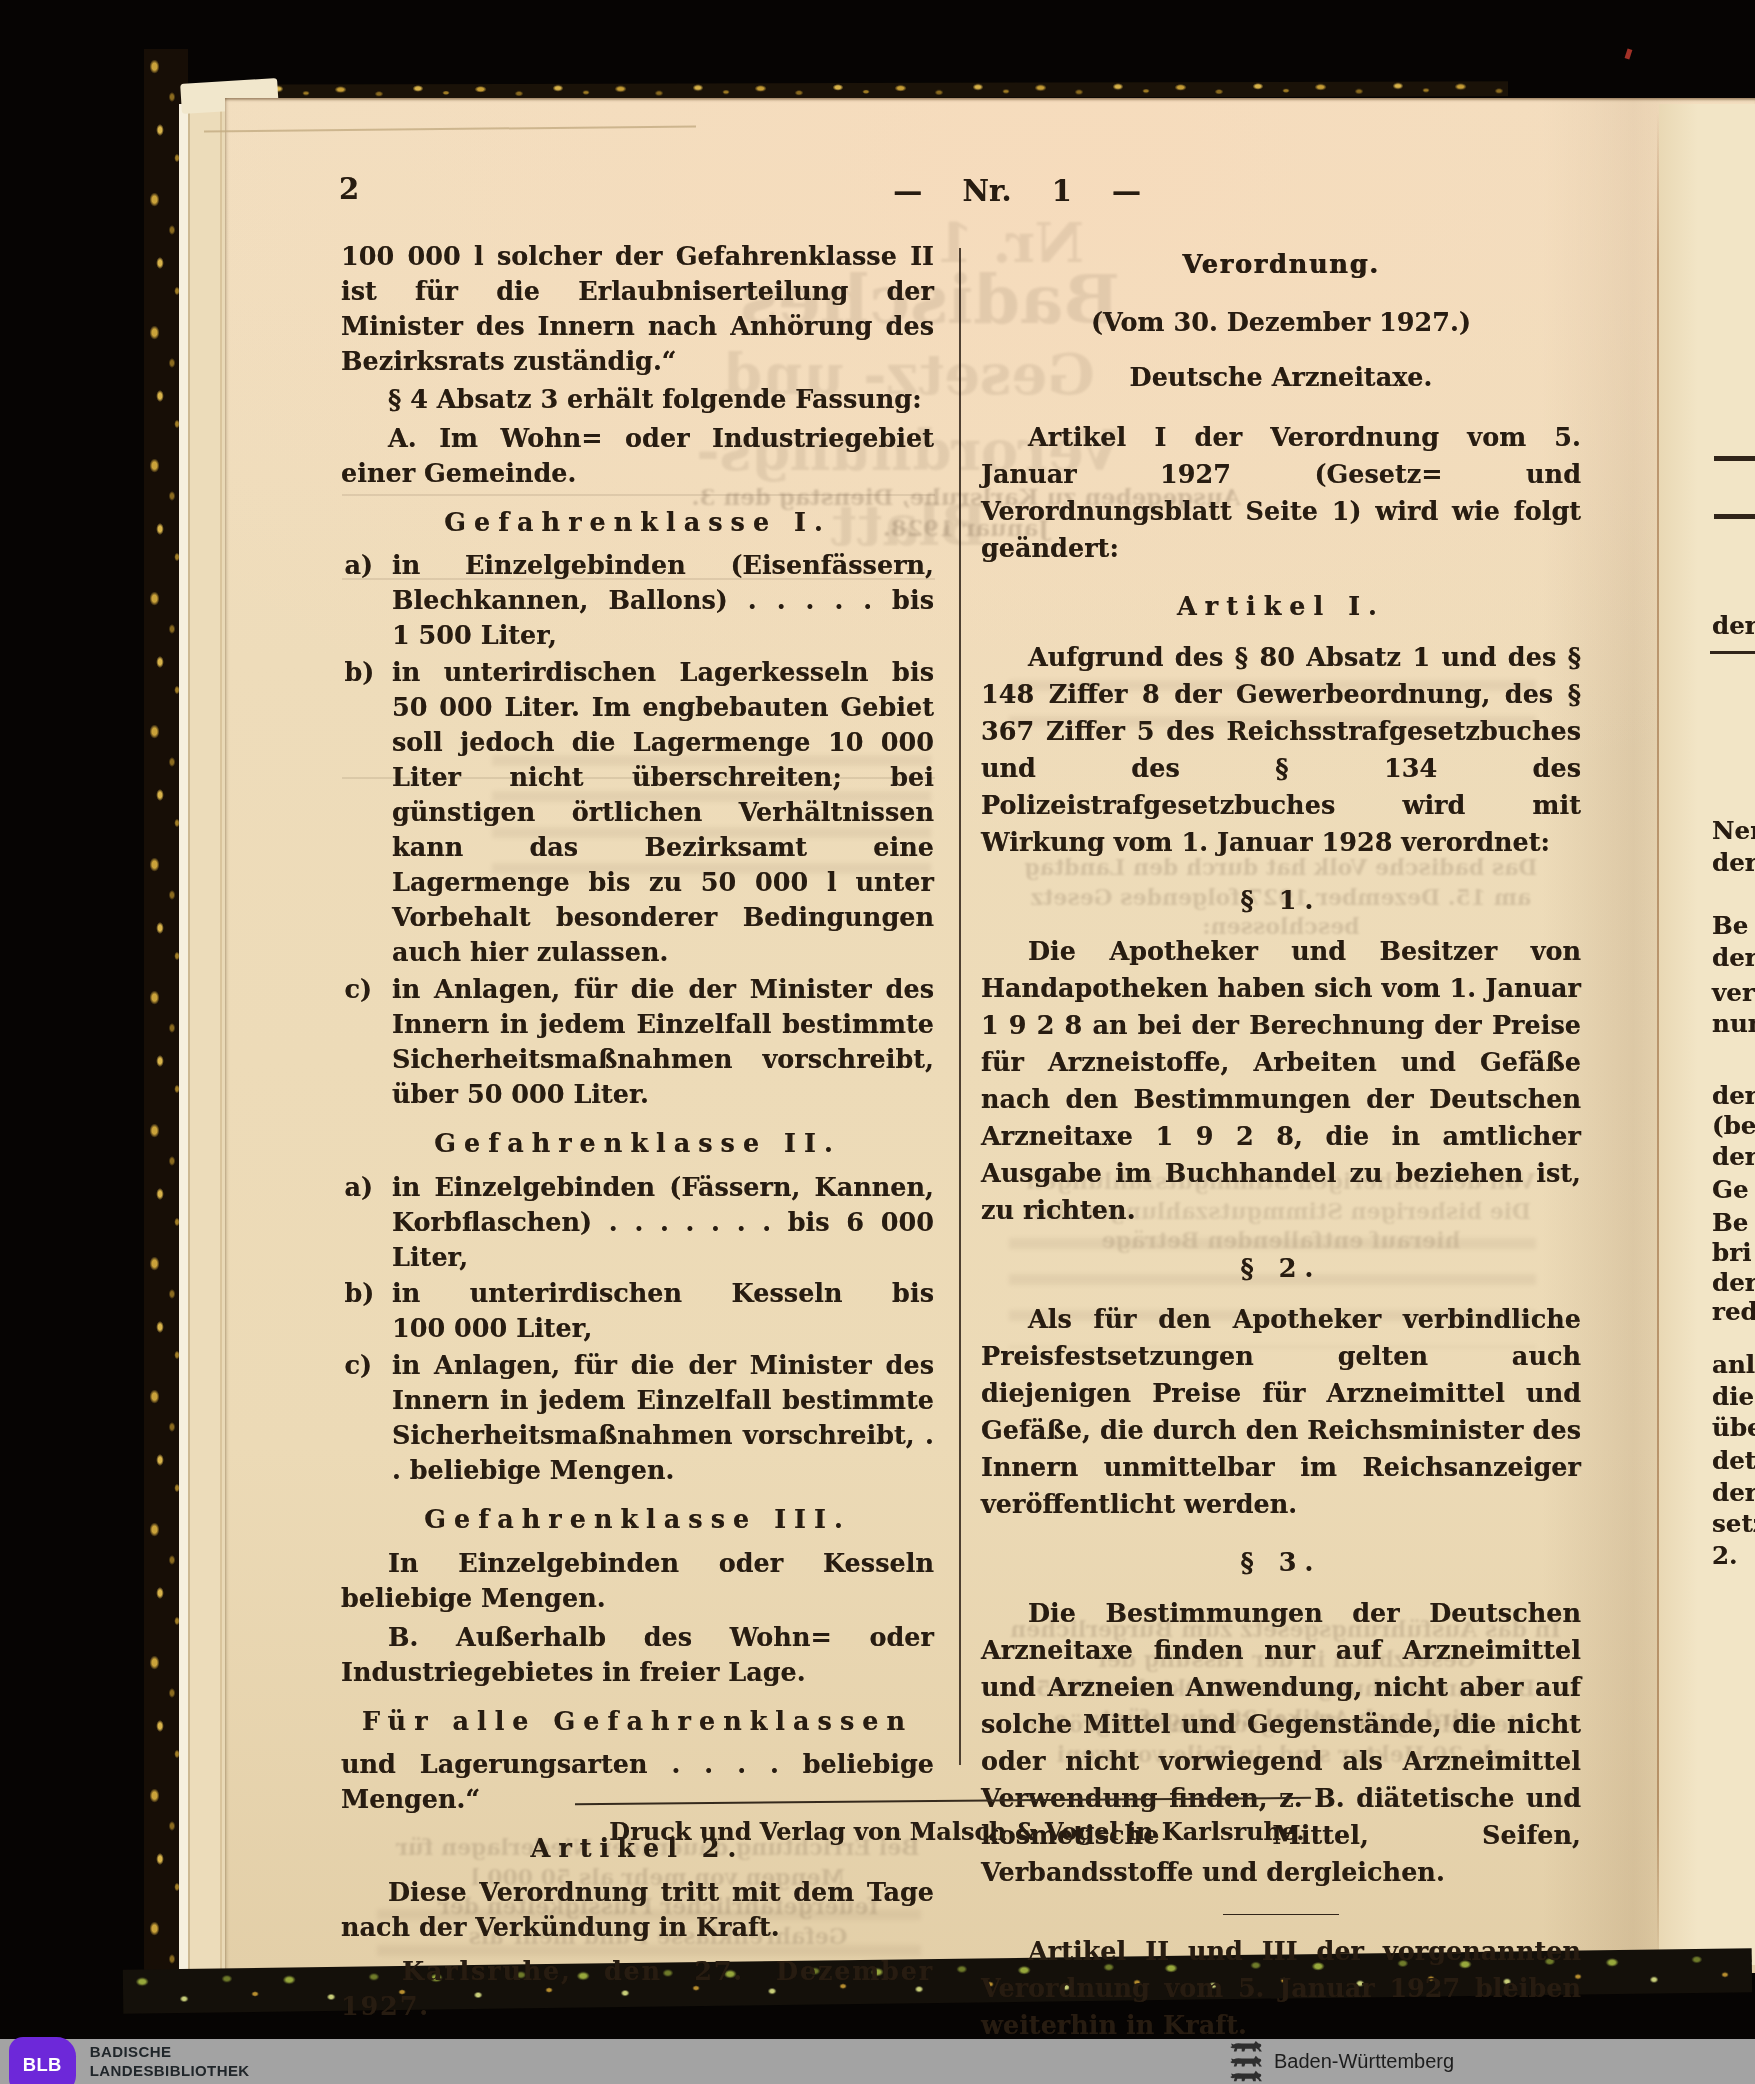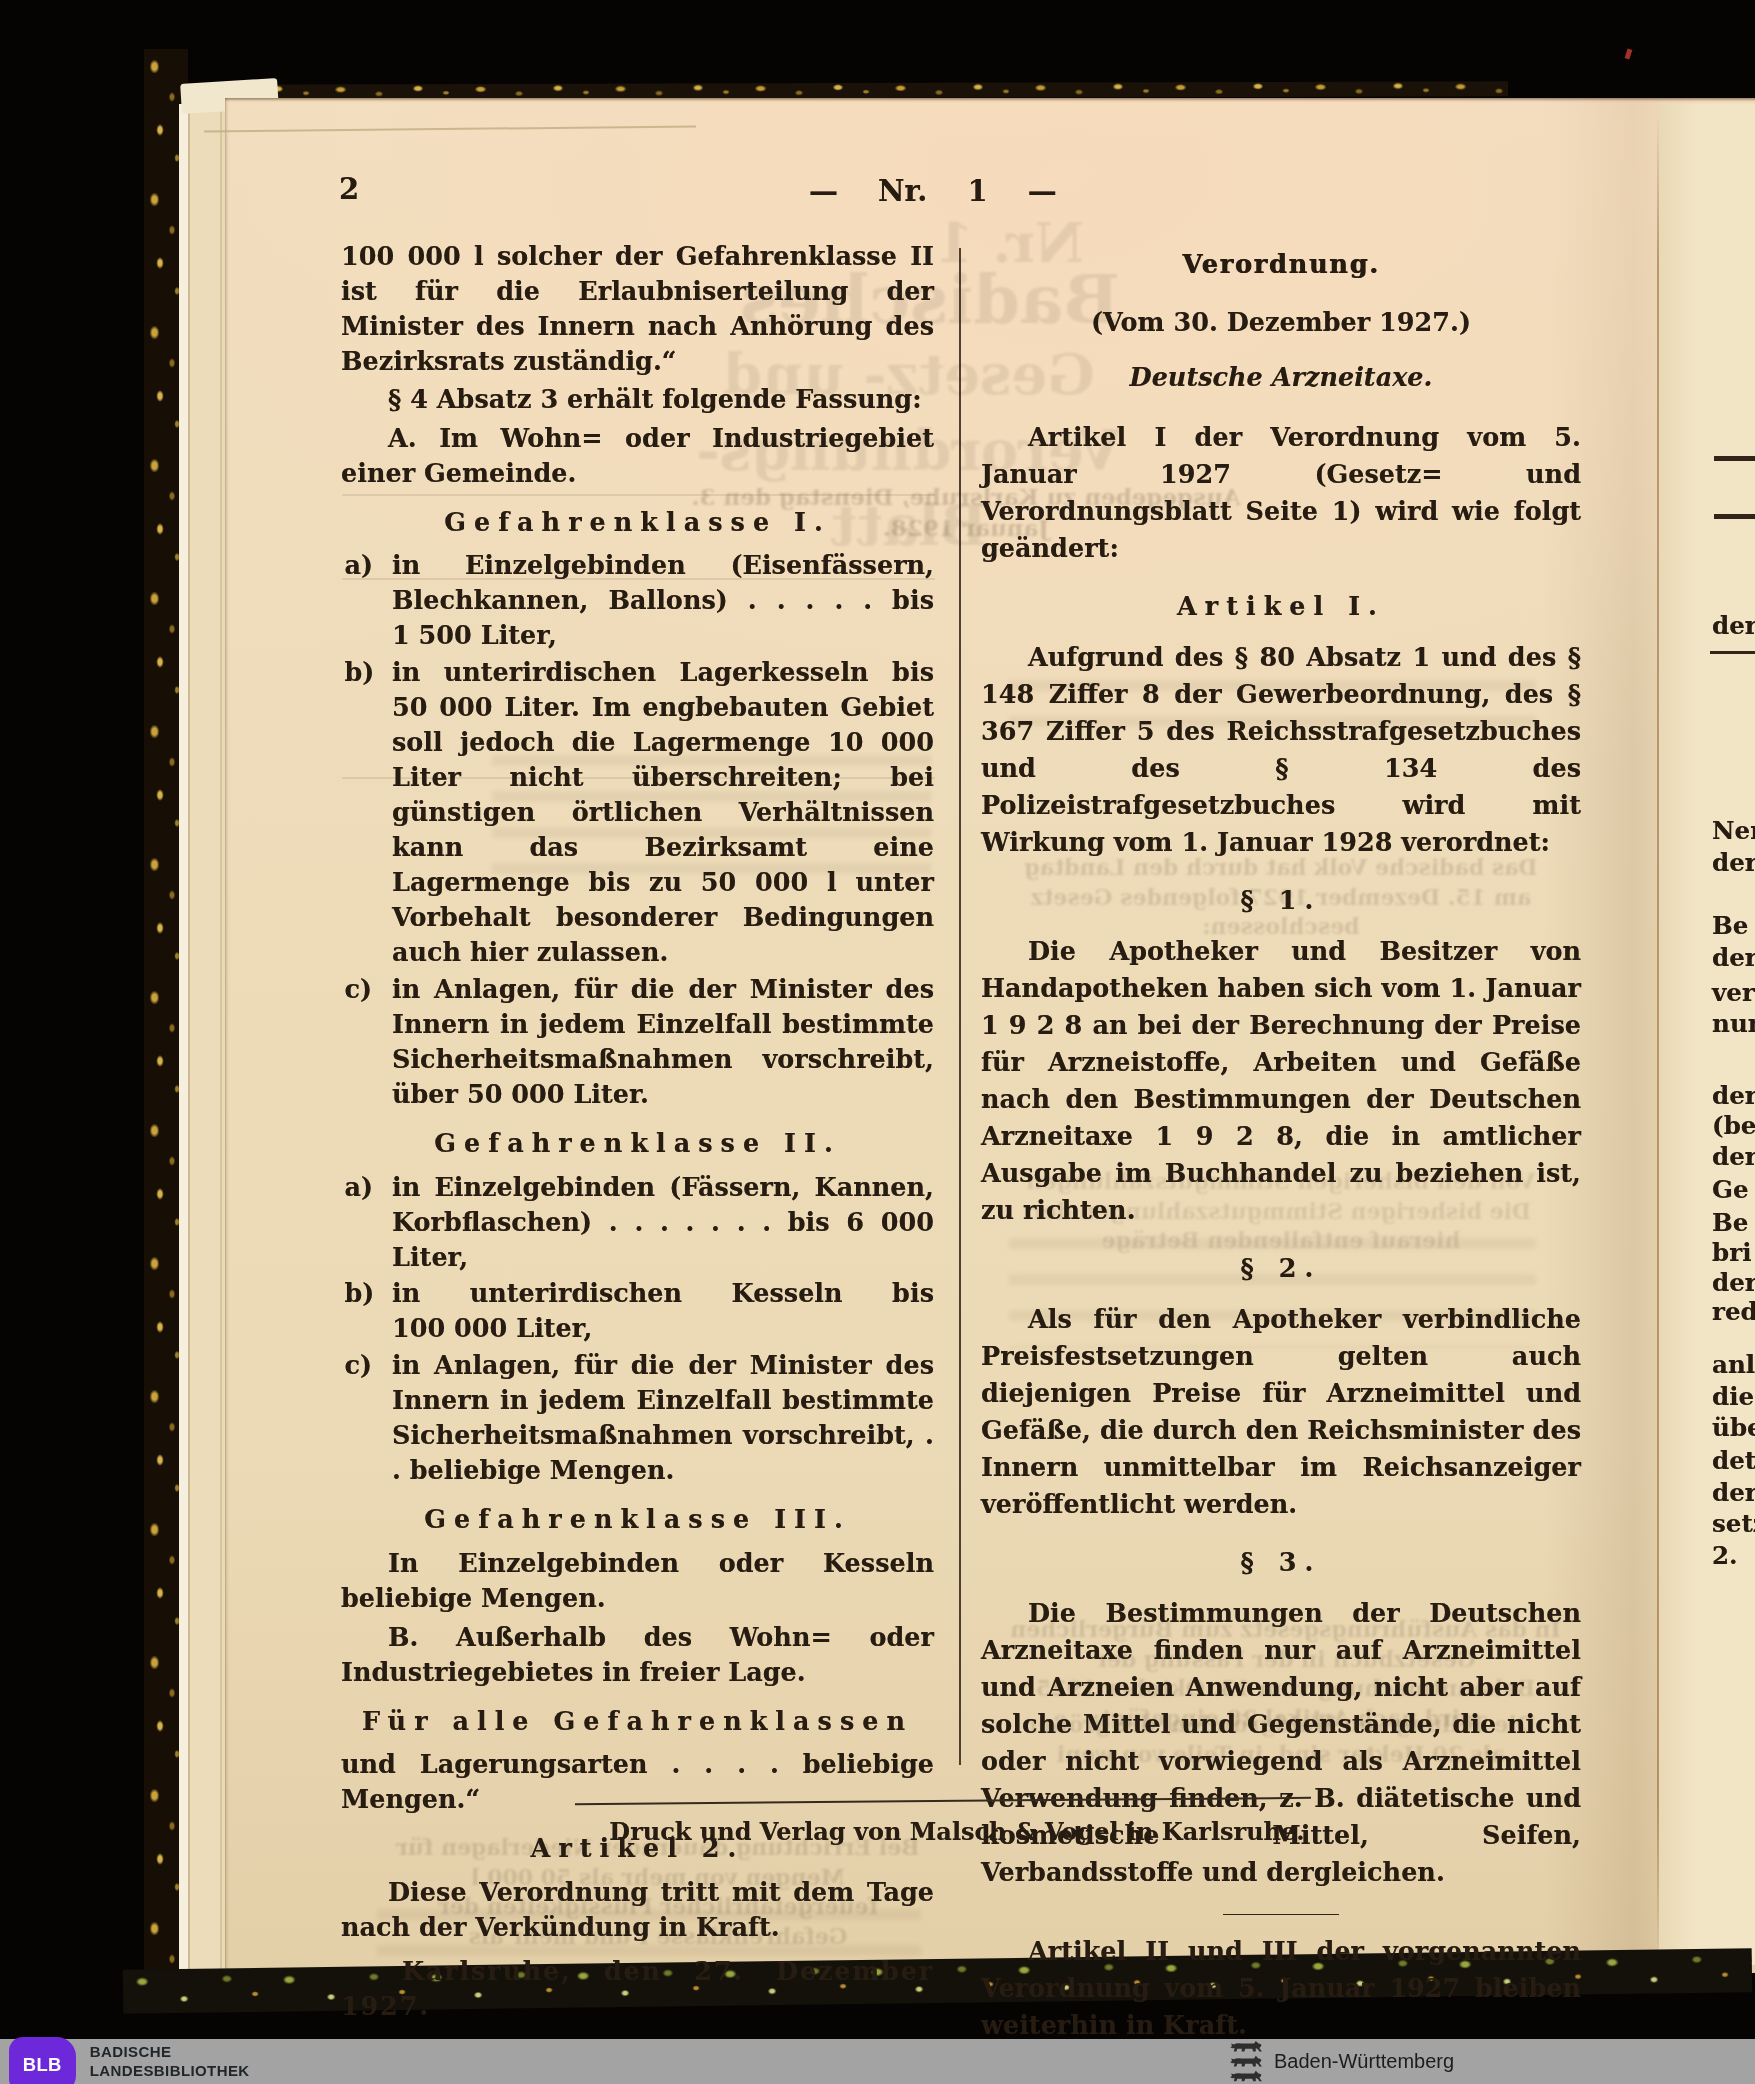--- a/index.html
+++ b/index.html
@@ -69,33 +69,33 @@
   }
   .gutter-crease{
     position:absolute;left:1657px;top:112px;width:1.8px;height:1843px;
     background:linear-gradient(180deg, rgba(150,100,55,0), rgba(150,100,55,.55) 8% 92%, rgba(150,100,55,0));
   }
   .red-speck{position:absolute;left:1626px;top:49px;width:5.3px;height:9.7px;background:#a23127;transform:rotate(18deg);}
 
   
   .ink{color:#271c11;text-shadow:0 0 0.5px rgba(45,28,12,.55);font-weight:bold;}
   .page-number{position:absolute;left:339px;top:172px;font-size:29px;}
-  .issue-header{position:absolute;left:809px;top:174px;width:351px;text-align:left;font-size:29px;word-spacing:30px;}
+  .issue-header{position:absolute;left:790px;top:174px;width:351px;text-align:right;font-size:29px;word-spacing:30px;}
   .col{position:absolute;}
   .col-left{left:341px;top:235px;width:593px;}
   .col-right{left:981px;top:246px;width:600px;}
   .col .block{font-size:25.5px;line-height:35px;text-align:justify;}
   .col-right .block{line-height:37px;}
   .block-p{text-indent:47px;margin:3.5px 0;}
   .block-p.noindent{text-indent:0;}
   .block-head{text-align:center !important;letter-spacing:8px;font-size:26px;margin:14px 0 8.8px;text-indent:0;}
   .col-right .block-head{margin:21px 0 14px;}
   .block-title{text-align:center !important;font-size:37px;letter-spacing:1.8px;margin:0 0 21px;text-shadow:0.7px 0 currentColor;}
   .block-center{text-align:center !important;font-size:24.6px;margin:0 0 17.6px;}
-  .block-center2{text-align:center !important;font-size:25.5px;margin:0 0 23px;font-style:italic;}
+  .block-center2{text-align:center !important;font-size:25.5px;margin:0 0 23px;}
   .block-item{position:relative;padding-left:51px;margin:1.8px 0;}
   .block-item .marker{position:absolute;left:3.5px;}
   .block-date{text-indent:61px;letter-spacing:1.8px;margin-top:8.8px;}
   .block-rule{width:116px;height:1.8px;background:#31251a;margin:23px auto 17.6px;}
   .column-divider{position:absolute;left:959px;top:248px;width:1.8px;height:1517px;background:#31251a;opacity:.85;}
   .printer-rule{position:absolute;left:575px;top:1800px;width:736px;height:1.8px;background:#352a1d;transform:rotate(-0.5deg);}
   .printer-line{position:absolute;left:413px;top:1817px;width:1088px;text-align:center;font-size:24px;}
 
   
   .ghost{position:absolute;transform:scaleX(-1);color:#6d5740;font-weight:bold;text-align:center;filter:blur(1.1px);font-family:"DejaVu Serif",serif;line-height:1.35;}

